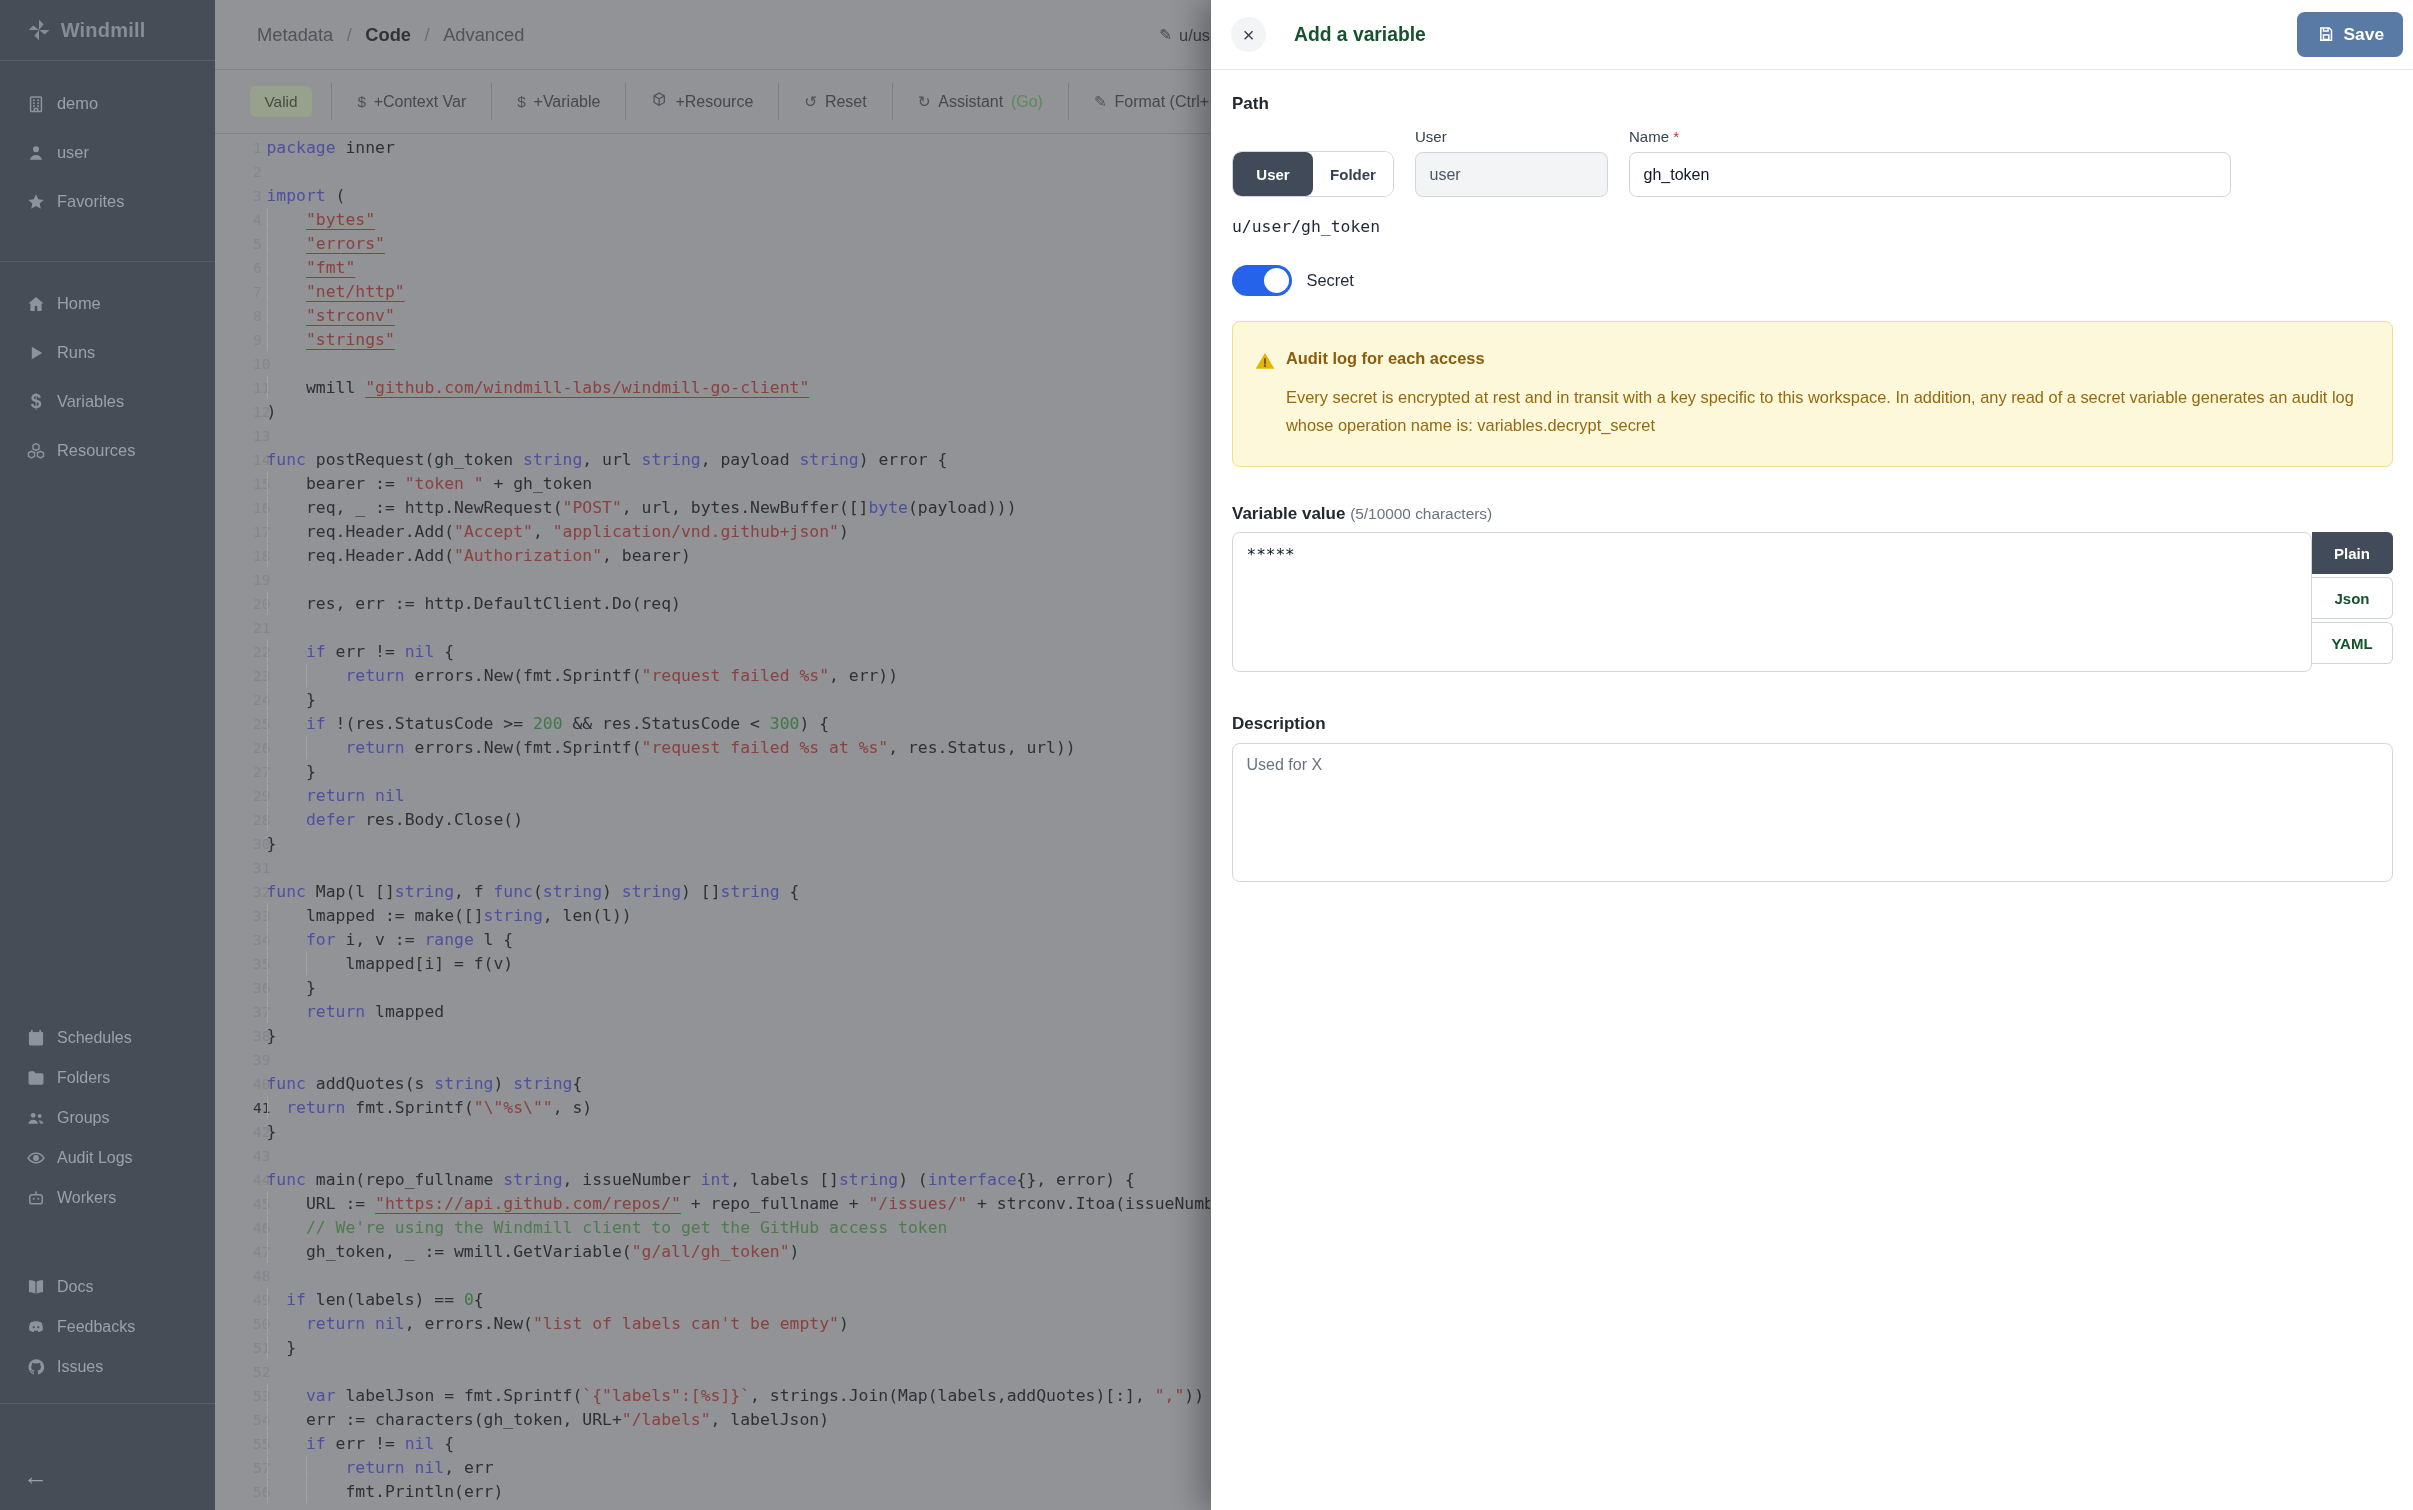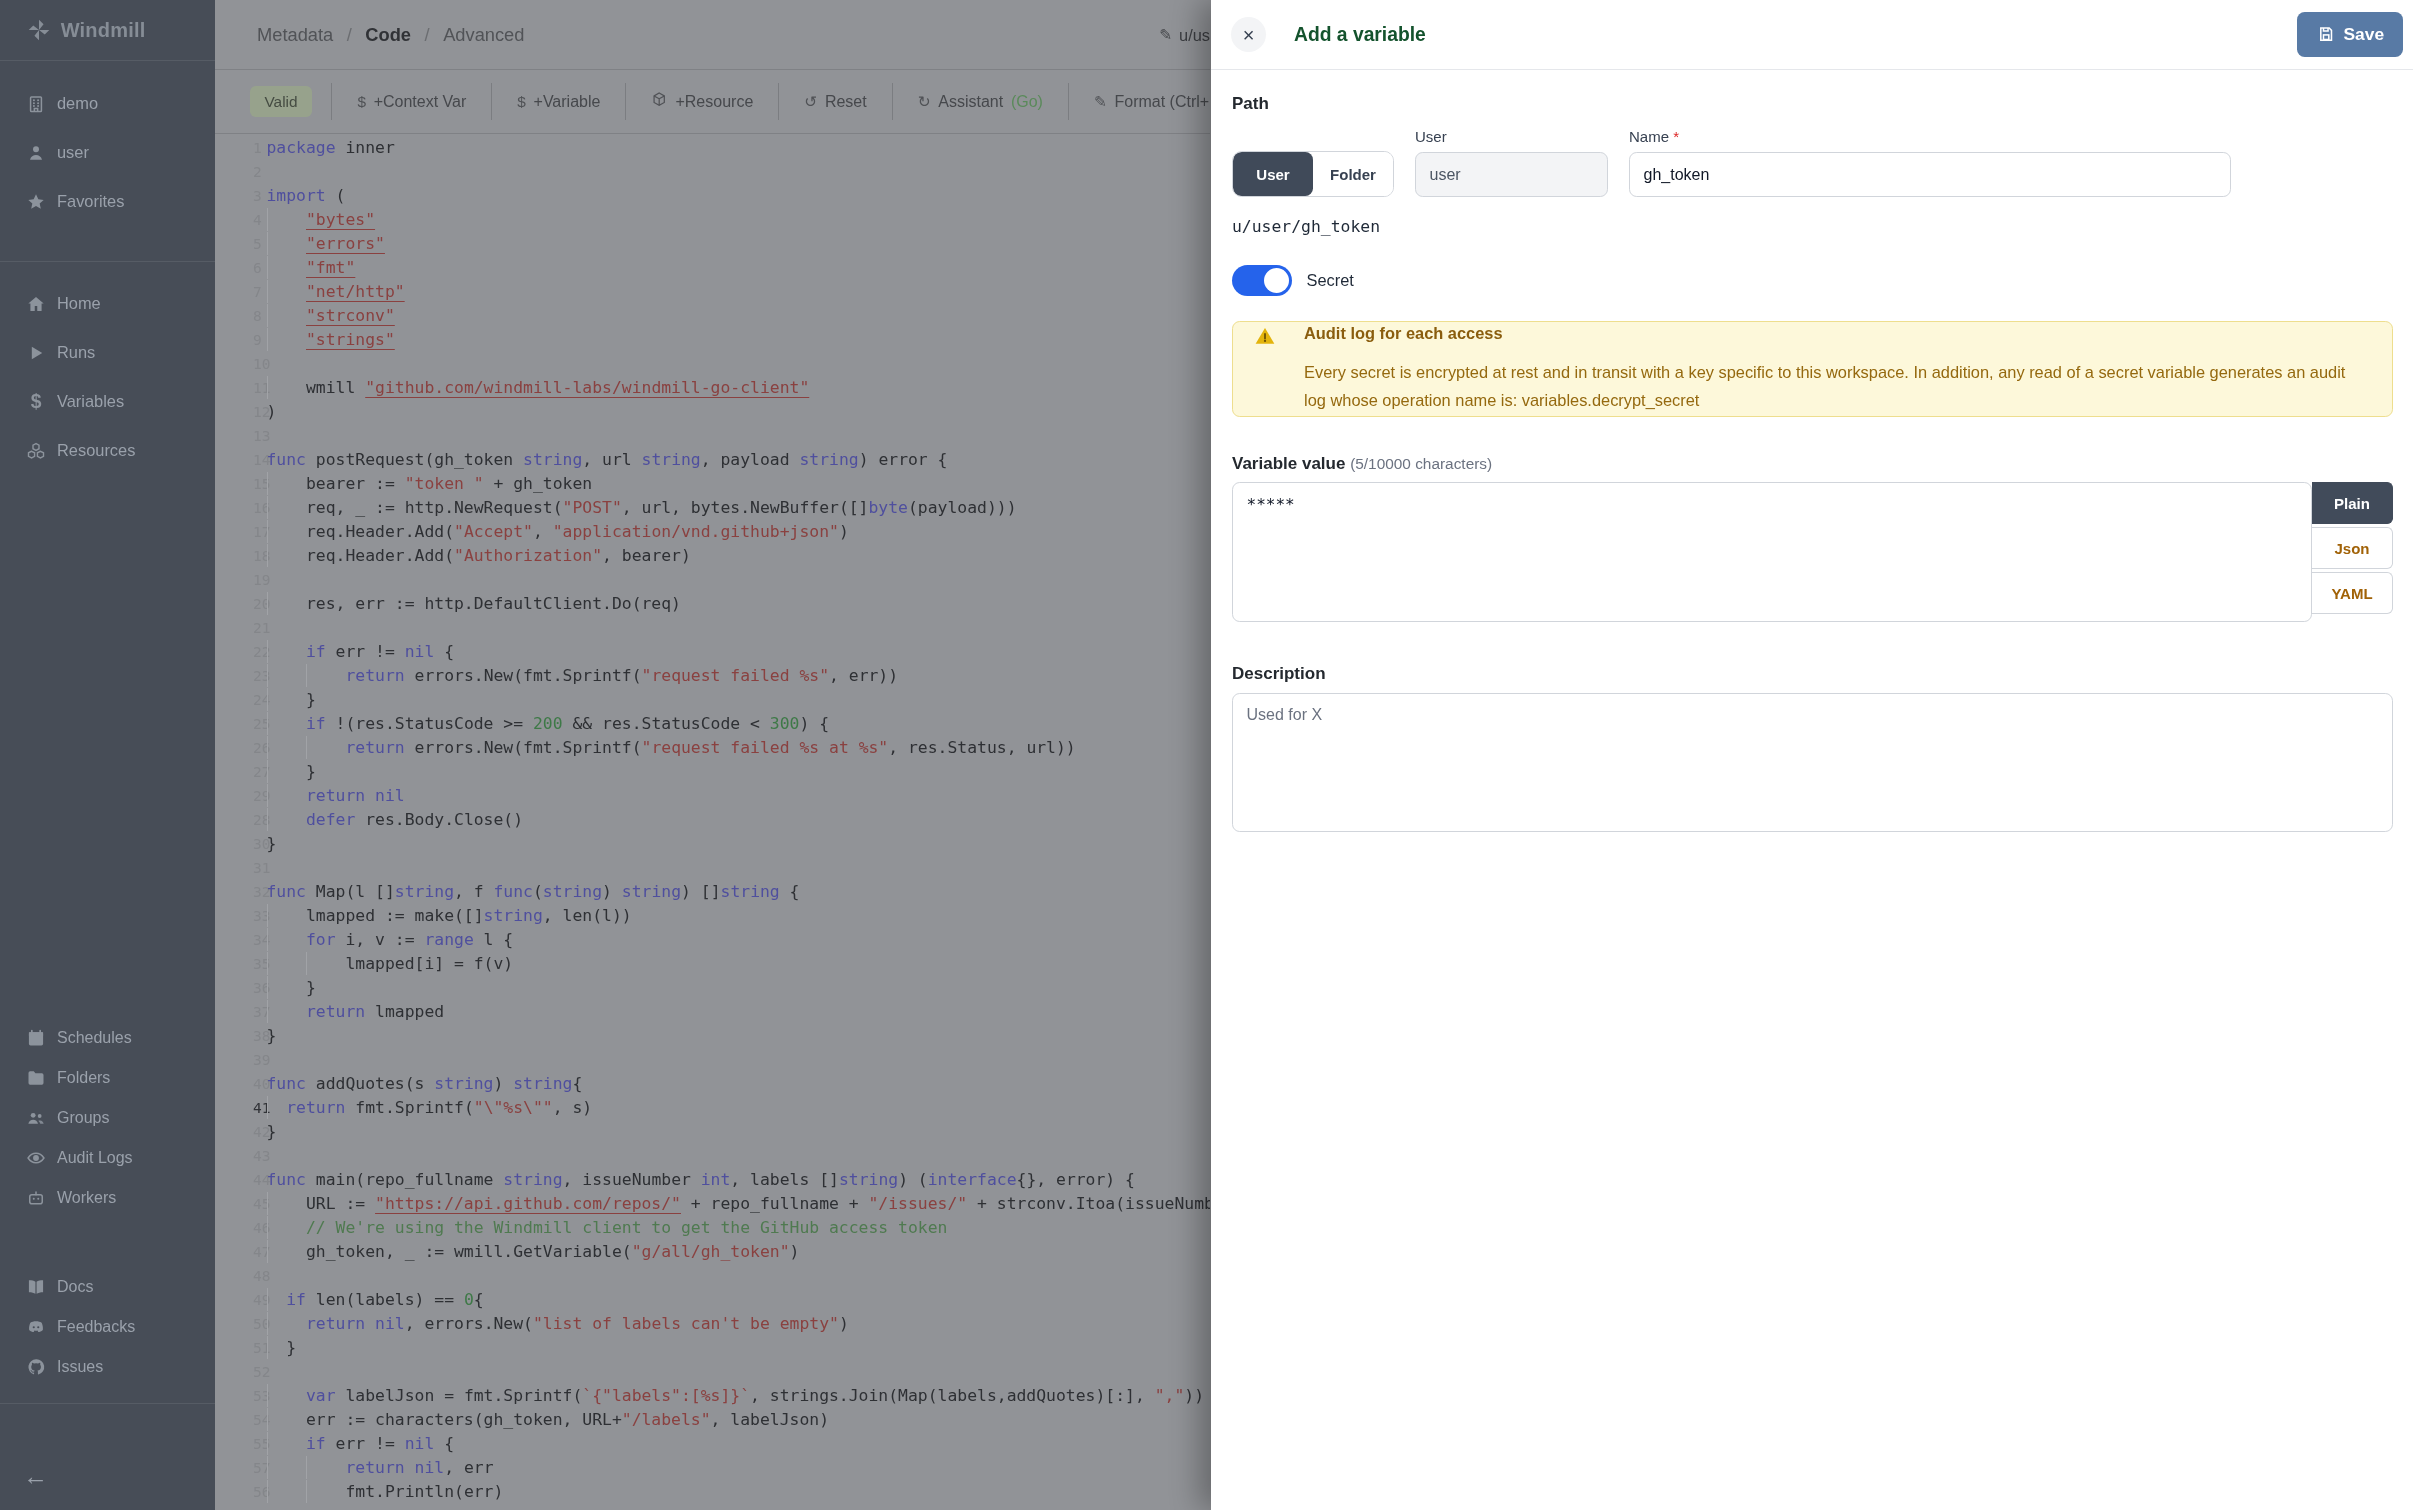--- a/index.html
+++ b/index.html
@@ -106,34 +106,34 @@
   .inp-name { width:602px; }
   .full-path { margin-top:20px; font-family:"DejaVu Sans Mono", monospace;
                font-size:16.4px; color:#1f2937; }
   .secret-row { margin-top:29px; display:flex; align-items:center; gap:14.5px; }
   .toggle { width:60px; height:31px; border-radius:15.4px; background:#2563eb;
             position:relative; cursor:pointer; border:none; }
   .toggle .knob { position:absolute; right:2.9px; top:2.9px; width:25px; height:25px;
                   border-radius:50%; background:#fff; }
   .secret-lb { font-size:16.4px; font-weight:500; color:#1f2937; }
   .warn { margin-top:25px; background:#fdf8da; border:1px solid #eede8e;
-          border-radius:7.7px; padding:2px 21px; display:flex; gap:28px; }
+          border-radius:7.7px; padding:27px 21px; display:flex; gap:10px; }
   .warn-ic { flex:none; width:22px; height:22px; margin-top:1px; }
   .warn-title { font-size:16.4px; font-weight:600; color:#8a5d0e; }
   .warn-body { margin-top:14.5px; font-size:16.4px; color:#95690f; line-height:28px;
                max-width:1081px; }
   .val-h { margin-top:37px; }
   .counter { font-weight:400; color:#6b7280; font-size:15.4px; }
   .val-wrap { display:flex; align-items:flex-start; margin-top:8.7px; }
   .val-ta { flex:1; height:140px; border:1px solid #d1d5db; border-radius:7.7px;
             resize:none; padding:11.6px 13.5px; font-family:"DejaVu Sans Mono", monospace;
             font-size:16px; color:#111827; outline:none; }
   .vtabs { width:81px; flex:none; }
   .vtab { display:block; width:81px; height:42px; margin-bottom:2.9px; font-weight:600;
-          font-size:15px; border:1px solid #d1d5db; background:#fff; color:#a16207;
+          font-size:15px; border:1px solid #d1d5db; background:#fff; color:#14532d;
           border-radius:0 5.8px 5.8px 0; border-left:none; cursor:pointer; font-family:inherit; }
   .vtab.active { background:#414b5a; color:#fff; border-color:#414b5a; }
   .desc-h { margin-top:42px; }
   .desc-ta { width:100%; height:139px; border:1px solid #d1d5db; border-radius:7.7px;
              resize:none; padding:11.6px 13.5px; font-size:16px; color:#6b7280;
              font-family:inherit; margin-top:8.7px; outline:none; }
 </style>
 </head>
 <body>
 

